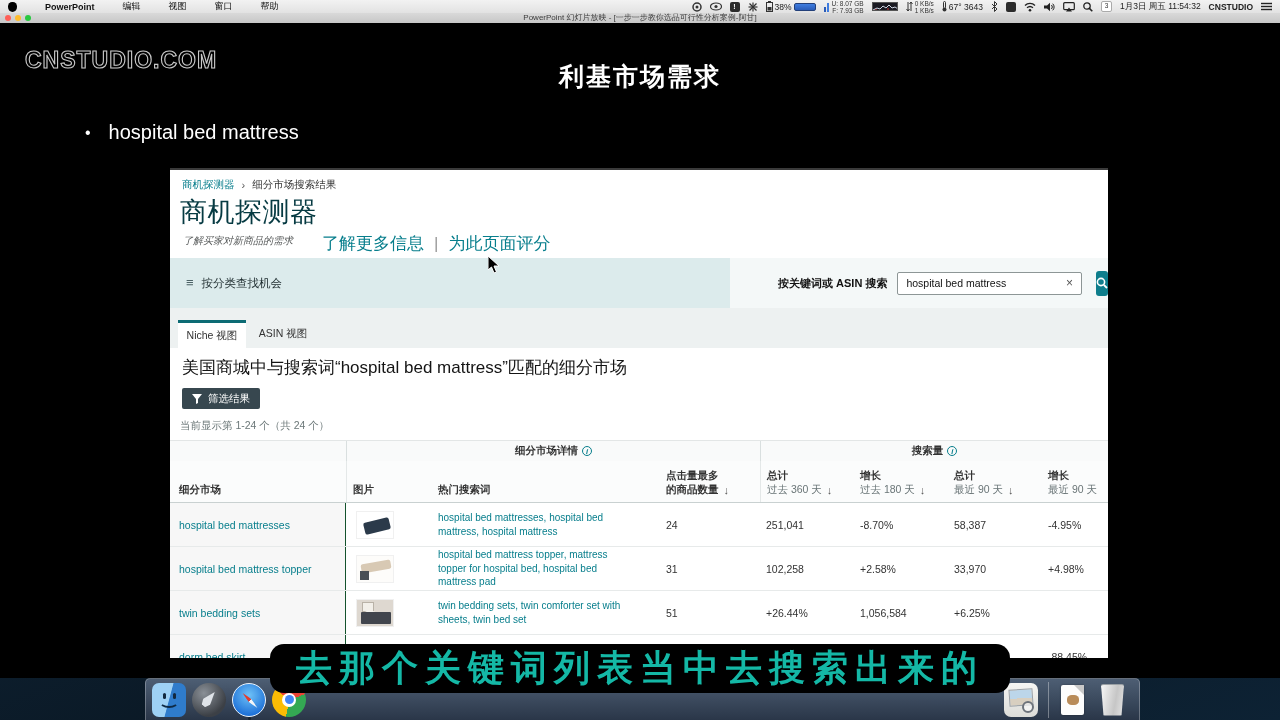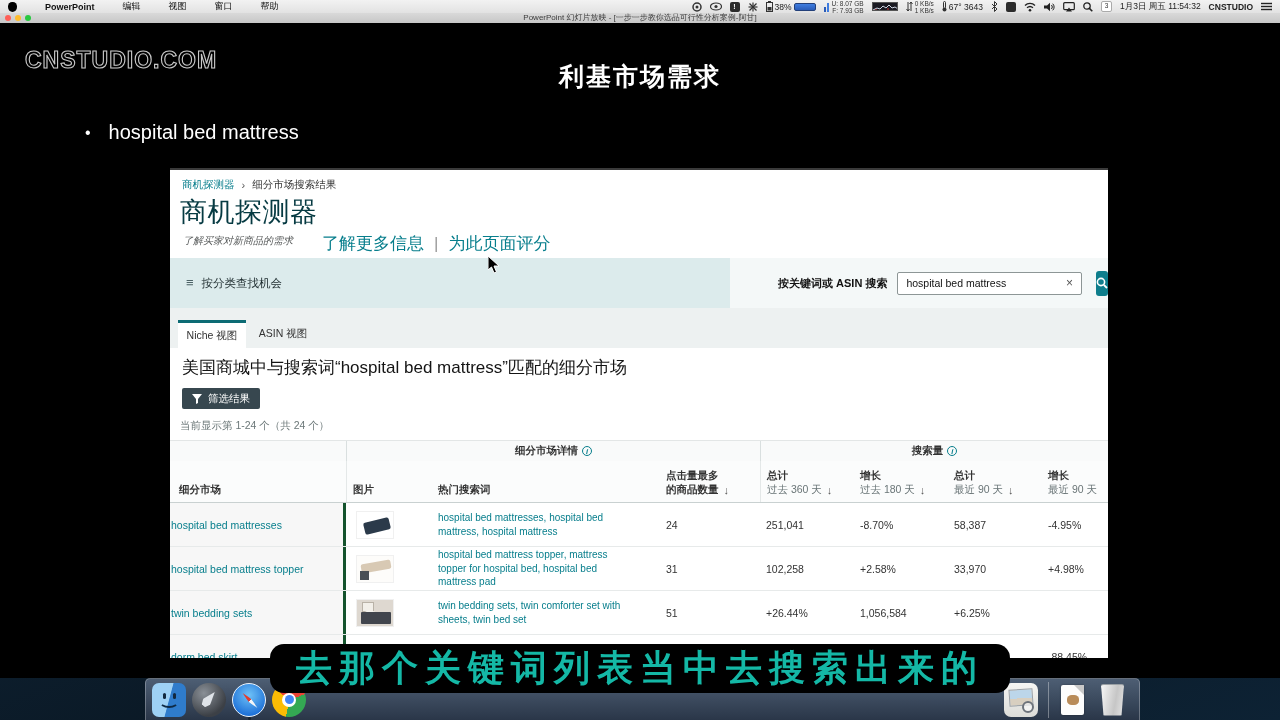--- a/index.html
+++ b/index.html
@@ -88,21 +88,21 @@
     background:#fbfcfc; border-bottom:1px solid #c9d1d1; font-size:10.5px; }
   .th { display:flex; flex-direction:column; justify-content:flex-end; padding:0 0 5px 6px; color:#333; }
   .th .b { font-weight:bold; }
   .th .sub { color:#6a7577; display:flex; align-items:center; gap:5px; }
   .th .arr { color:#555; font-size:11px; cursor:pointer; }
   .thead .th:nth-child(2){ border-left:1px solid #e4e8e8; }
   .thead .th:nth-child(5){ border-left:1px solid #e4e8e8; }
   .trow { display:grid; grid-template-columns:176px 86px 228px 100px 94px 94px 94px 66px; height:44px;
     border-bottom:1px solid #e7eaea; background:#fff; }
   .td { display:flex; align-items:center; padding-left:6px; font-size:10.5px; color:#333; }
-  .td-name { background:#f7f7f7; border-right:3px solid #14532d; padding-left:1px; }
+  .td-name { background:#f7f7f7; border-right:1px solid #14532d; padding-left:9px; }
   .td-name a { color:#077e8c; text-decoration:none; font-size:10.5px; }
   .td-kw a { color:#077e8c; text-decoration:none; font-size:10px; line-height:1.35; display:block; padding-right:22px; }
   .thumb { width:38px; height:28px; background:#fff; border:1px solid #f0f0f0; position:relative; overflow:hidden; margin-left:4px; }
   .t1 .m { position:absolute; left:7px; top:8px; width:26px; height:12px; background:#2b3a4a; transform:rotate(-14deg); border-radius:2px; }
   .t2 { background:#fdfcfa; }
   .t2 .f { position:absolute; left:4px; top:6px; width:30px; height:9px; background:#d8c9b4; transform:rotate(-10deg); border-radius:2px; }
   .t2 .k { position:absolute; left:3px; bottom:2px; width:9px; height:9px; background:#4a4f55; }
   .t3 { background:#ded8d0; }
   .t3 .w { position:absolute; left:5px; top:2px; width:12px; height:10px; background:#f2efe9; border:1px solid #b9b2a7; }
   .t3 .b { position:absolute; left:4px; bottom:2px; width:30px; height:12px; background:#41454d; border-radius:1px; }

